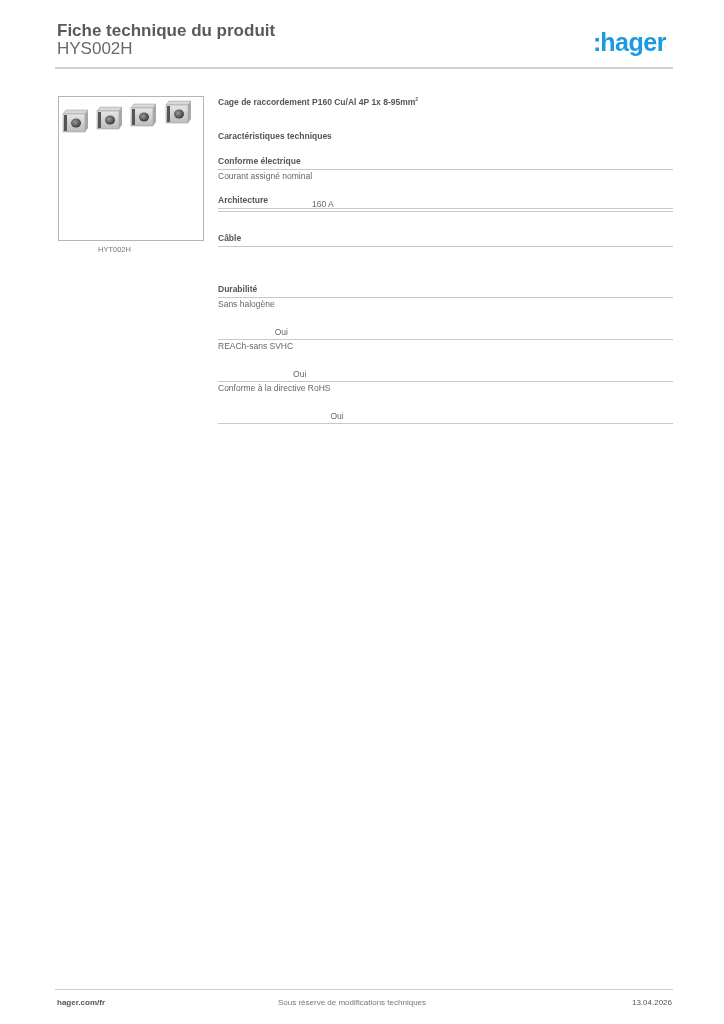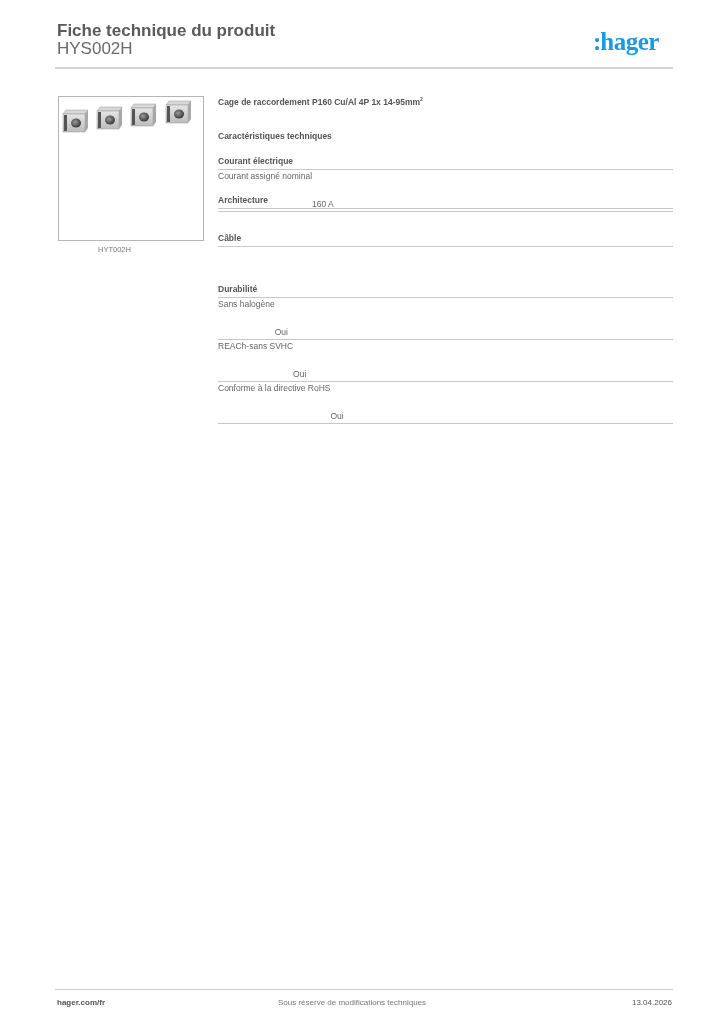--- a/index.html
+++ b/index.html
@@ -1,19 +1,19 @@
 <!DOCTYPE html>
 <html><head>
 <meta charset="utf-8">
 <style>
   html, body { margin:0; padding:0; background:#fff; }
   body { width:724px; height:1024px; position:relative; font-family:"Liberation Sans", sans-serif; color:#555; overflow:hidden; }
   .title { position:absolute; left:57px; top:21px; font-size:17px; font-weight:bold; color:#5a5a5a; letter-spacing:0; }
   .subtitle { position:absolute; left:57px; top:39px; font-size:17px; color:#6a6a6a; }
-  .logo { position:absolute; left:593px; top:28px; font-size:25px; font-weight:bold; color:#1a9be0; letter-spacing:-0.5px;font-family:Liberation Serif, serif; }
+  .logo { position:absolute; left:593px; top:28px; font-size:25px; font-weight:bold; color:#1a9be0; letter-spacing:-0.5px; }
   .logo .colon { letter-spacing:-1px; }
   .header-rule { position:absolute; left:55px; top:67px; width:618px; height:2px; background:#d3d3d3; }
 
   .img-frame { position:absolute; left:58px; top:96px; width:144px; height:143px; border:1px solid #b5b5b5; background:#fff; }
   .img-caption { position:absolute; left:58px; top:245px; font-size:7.5px; color:#777;margin-left:40px; }
 
   .product-name { position:absolute; left:218px; top:96px; font-size:8.5px; font-weight:bold; color:#555; }
   .product-name sup { font-size:5px; }
   .section-title { position:absolute; left:218px; top:131px; font-size:8.5px; font-weight:bold; color:#555; }
 
@@ -73,25 +73,25 @@
       <polygon points="3,0 25,0 22,4 0,4" fill="#d8d8d8" stroke="#999" stroke-width="0.5"></polygon>
       <rect x="0" y="4" width="22" height="18" fill="url(#gf)" stroke="#999" stroke-width="0.5"></rect>
       <polygon points="22,4 25,0 25,18 22,22" fill="#a8a8a8"></polygon>
       <rect x="1" y="5" width="3" height="16" fill="#555"></rect>
       <ellipse cx="13" cy="13" rx="5" ry="4.5" fill="url(#gs)"></ellipse>
     </g>
   </svg>
 </div>
 <div class="img-caption">HYT002H</div>
 
-<div class="product-name"><span>Cage de raccordement P160 Cu/Al 4P 1x 14-95mm</span><sup>2</sup></div>
+<div class="product-name"><span>Cage de raccordement P160 Cu/Al 4P 1x 8-95mm</span><sup>2</sup></div>
 <div class="section-title">Caractéristiques techniques</div>
 
 <div class="group" style="top:156px;">
-  <div class="group-title">Courant électrique</div>
+  <div class="group-title">Conforme électrique</div>
   <div class="row">
     <span>Courant assigné nominal</span>
     <span class="val">160 A</span>
   </div>
 </div>
 
 <div class="group" style="top:195px;">
   <div class="group-title">Architecture</div>
 </div>
 

